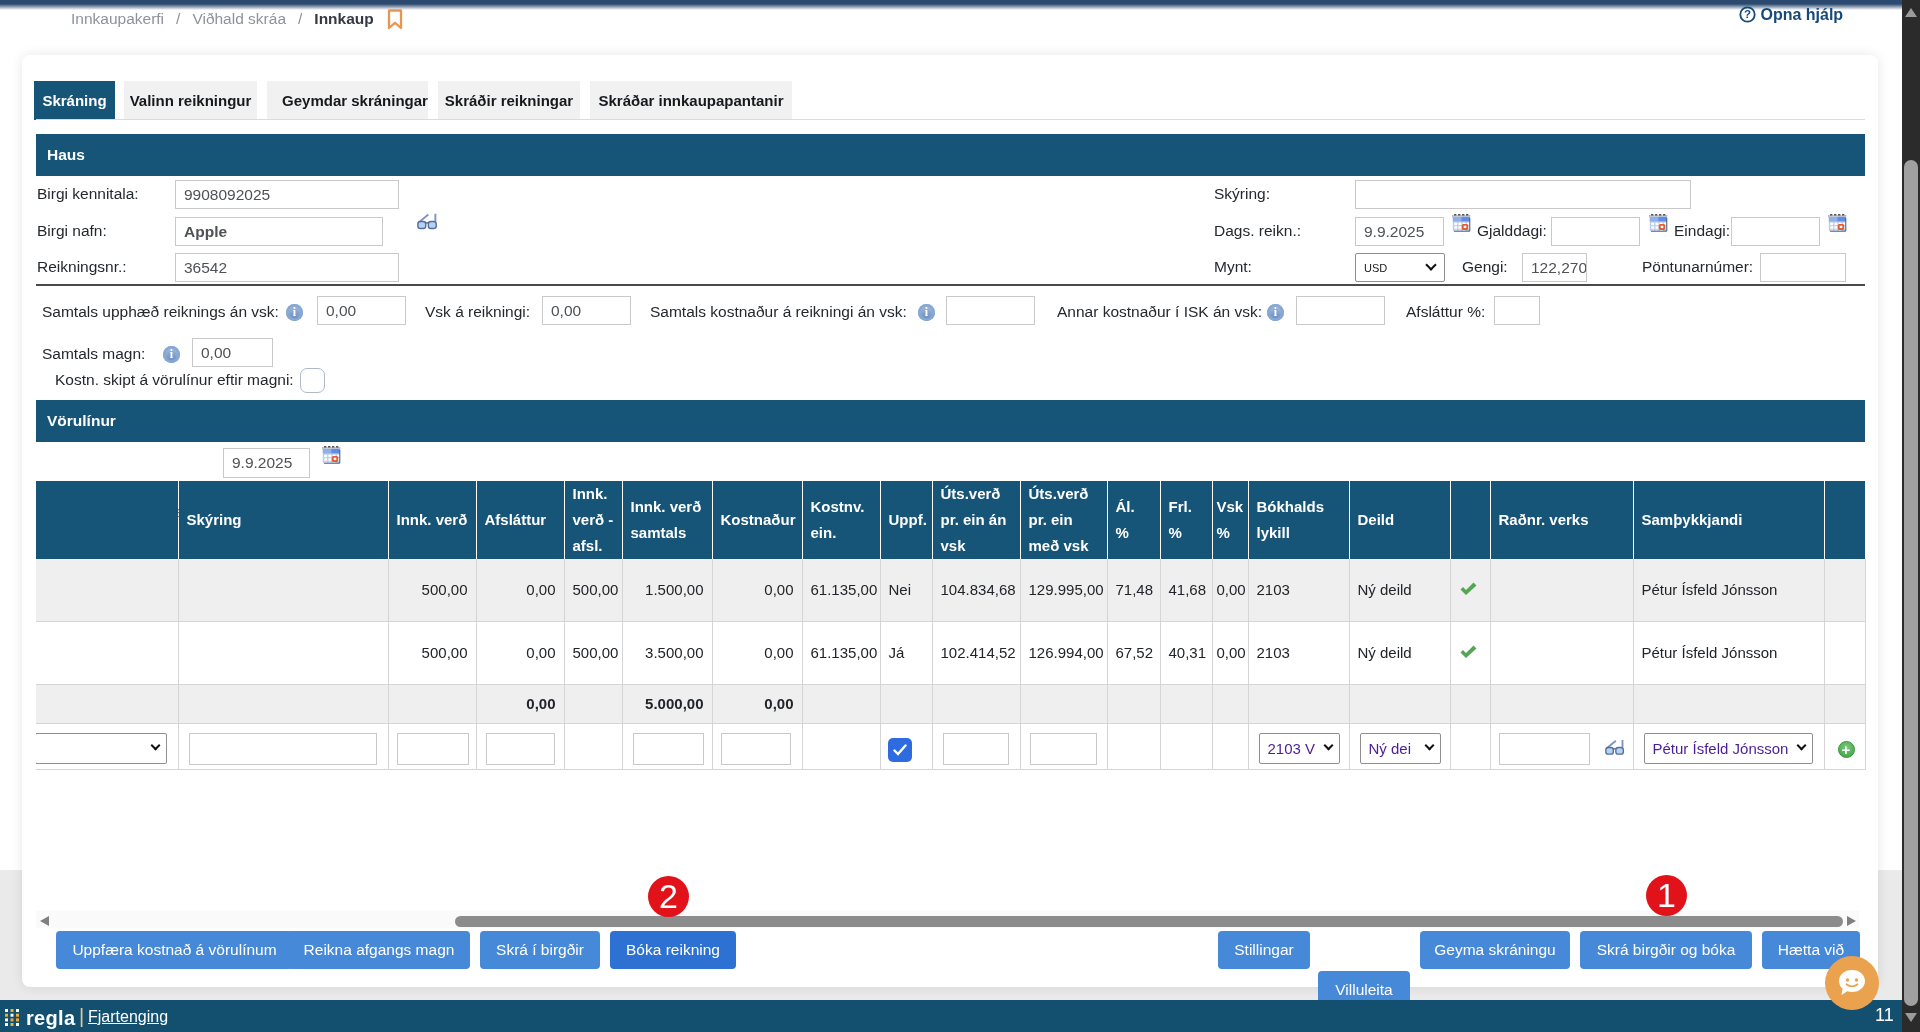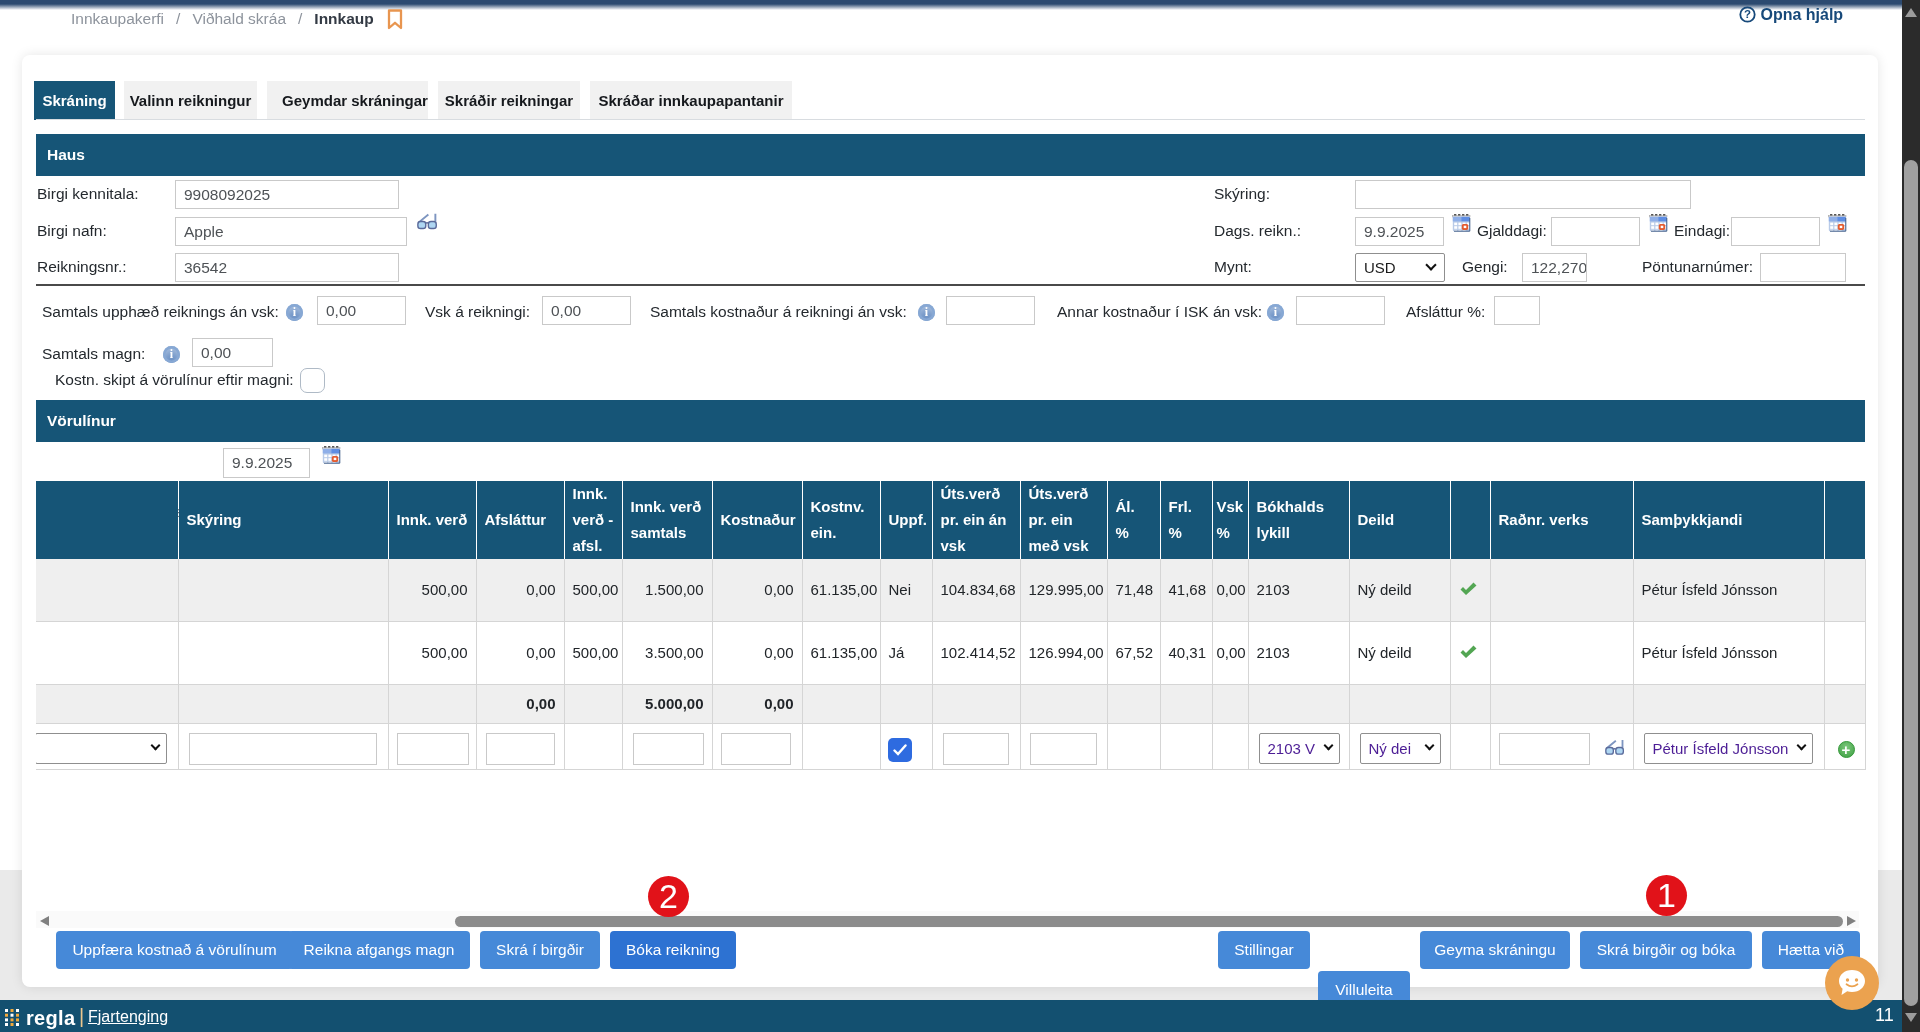--- a/index.html
+++ b/index.html
@@ -18,21 +18,21 @@
     box-shadow:0 0 12px rgba(0,0,0,0.10); }
   .tab { top:81px; height:39px; font-size:15px; font-weight:bold; display:flex; align-items:center;
     justify-content:center; background:#f1f1f1; color:#16191d; }
   .tab.active { background:#165577; color:#fff; }
   .tabline { top:119px; left:36px; width:1829px; height:1px; background:#d8dce0; }
   .secbar { left:36px; width:1829px; height:42px; background:#165577; color:#fff; font-weight:bold;
     font-size:15.5px; display:flex; align-items:center; padding-left:11px; }
   .lbl { font-size:15.5px; color:#24292e; white-space:nowrap; }
   .inp { border:1px solid #c9c9c9; background:#fff; font-size:15.5px; color:#3d4147;
     display:flex; align-items:center; padding:0 8px; white-space:nowrap; overflow:hidden; color:#4e5256; }
-  .sel { border:1px solid #8f8f8f; border-radius:2px; background:#fff; font-size:15px; color:#1a1a1a;
+  .sel { border:1px solid #8f8f8f; border-radius:2px; background:#fff; font-size:11px; color:#1a1a1a;
     display:flex; align-items:center; padding:8px 8px; white-space:nowrap; overflow:hidden; }
   .chev { position:absolute; right:9px; top:50%; width:8px; height:8px; margin-top:-7px;
     border-right:2px solid #111; border-bottom:2px solid #111; transform:rotate(45deg); }
   .darkline { left:36px; top:284px; width:1829px; height:2px; background:#4a4a4a; }
   .info { width:17px; height:17px; border-radius:50%; background:#7296c8;
     box-shadow:inset 0 0 0 2.5px #87a8d4, inset 0 6px 6px rgba(255,255,255,.35); color:#fff;
     font:bold 12px "Liberation Serif", serif; display:flex; align-items:center; justify-content:center; }
   .cbox { width:25px; height:25px; border:1px solid #afbac6; border-radius:7px; background:#fff; }
 
   .tbl { border-collapse:collapse; table-layout:fixed; font-size:15px; width:1829px; }
@@ -150,21 +150,21 @@
 <div class="abs tab" style="left:124px; width:133px;">Valinn reikningur</div>
 <div class="abs tab" style="left:267px; width:161px;padding-left:15px;">Geymdar skráningar</div>
 <div class="abs tab" style="left:438px; width:142px;">Skráðir reikningar</div>
 <div class="abs tab" style="left:590px; width:202px;">Skráðar innkaupapantanir</div>
 <div class="abs tabline"></div>
 <div class="abs secbar" style="top:134px;">Haus</div>
 
 <div class="abs lbl" style="left:37px; top:185px;">Birgi kennitala:</div>
 <div class="abs inp" style="left:175px; top:180px; width:224px; height:29px;">9908092025</div>
 <div class="abs lbl" style="left:37px; top:222px;">Birgi nafn:</div>
-<div class="abs inp" style="left:175px; top:217px; width:232px; height:29px;">Apple</div>
+<div class="abs inp" style="left:175px; top:217px; width:208px; height:29px;font-weight:bold;">Apple</div>
 <div class="abs lbl" style="left:37px; top:258px;">Reikningsnr.:</div>
 <div class="abs inp" style="left:175px; top:253px; width:224px; height:29px;">36542</div>
 
 <div class="abs lbl" style="left:1214px; top:185px;">Skýring:</div>
 <div class="abs inp" style="left:1355px; top:180px; width:336px; height:29px;"></div>
 <div class="abs lbl" style="left:1214px; top:222px;">Dags. reikn.:</div>
 <div class="abs inp" style="left:1355px; top:217px; width:89px; height:29px;">9.9.2025</div>
 <div class="abs lbl" style="left:1477px; top:222px;">Gjalddagi:</div>
 <div class="abs inp" style="left:1551px; top:217px; width:89px; height:29px;"></div>
 <div class="abs lbl" style="left:1674px; top:222px;">Eindagi:</div>

